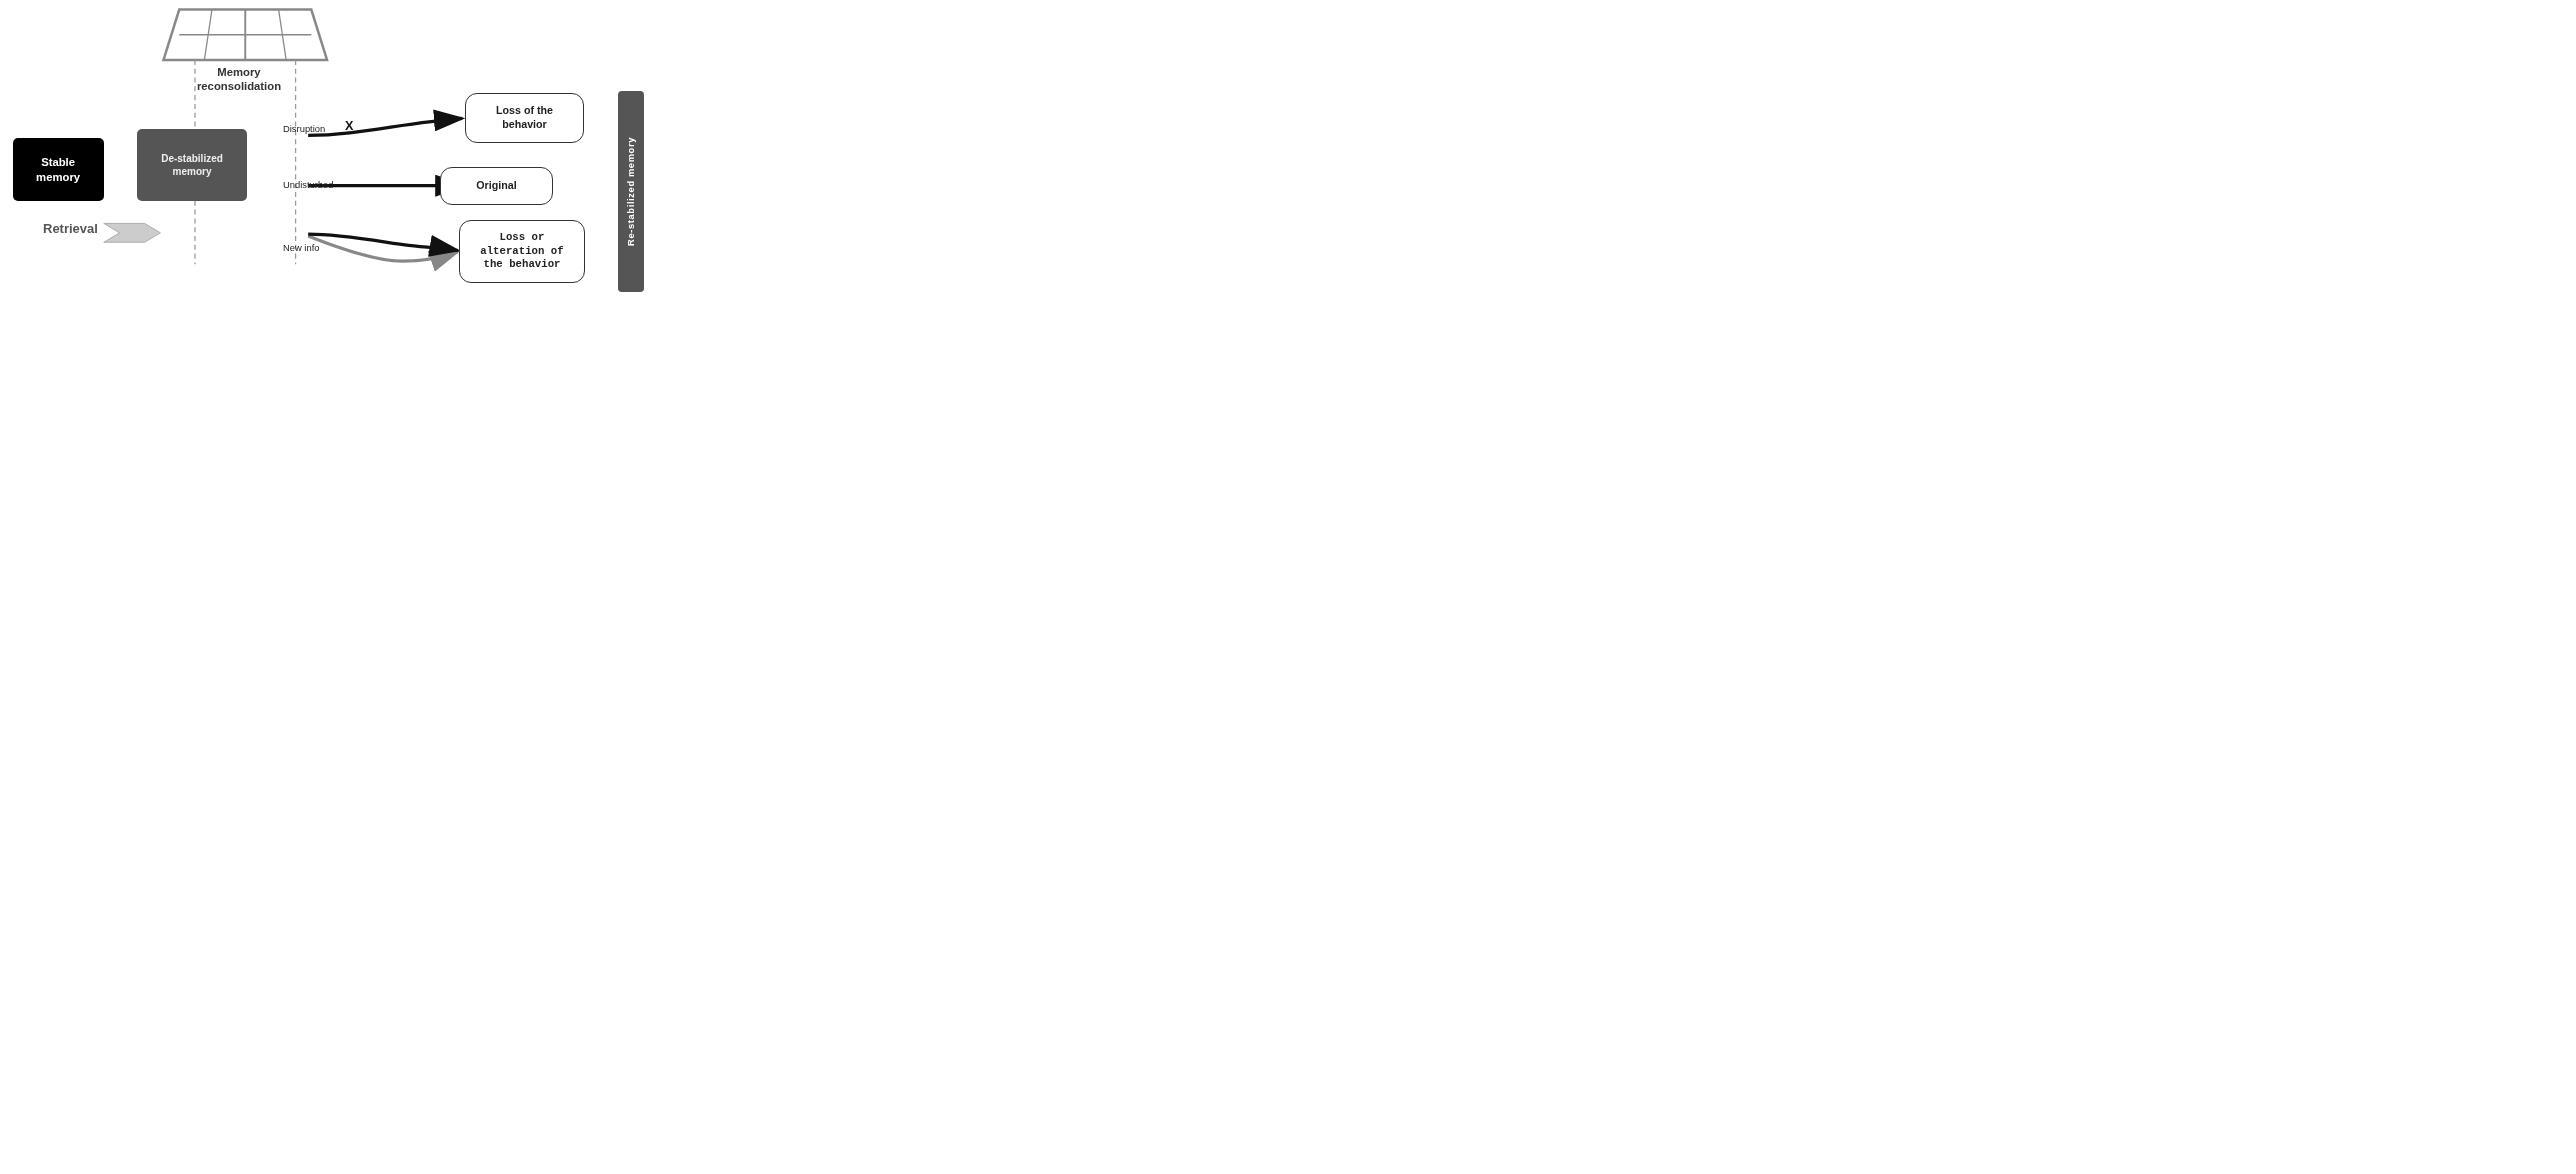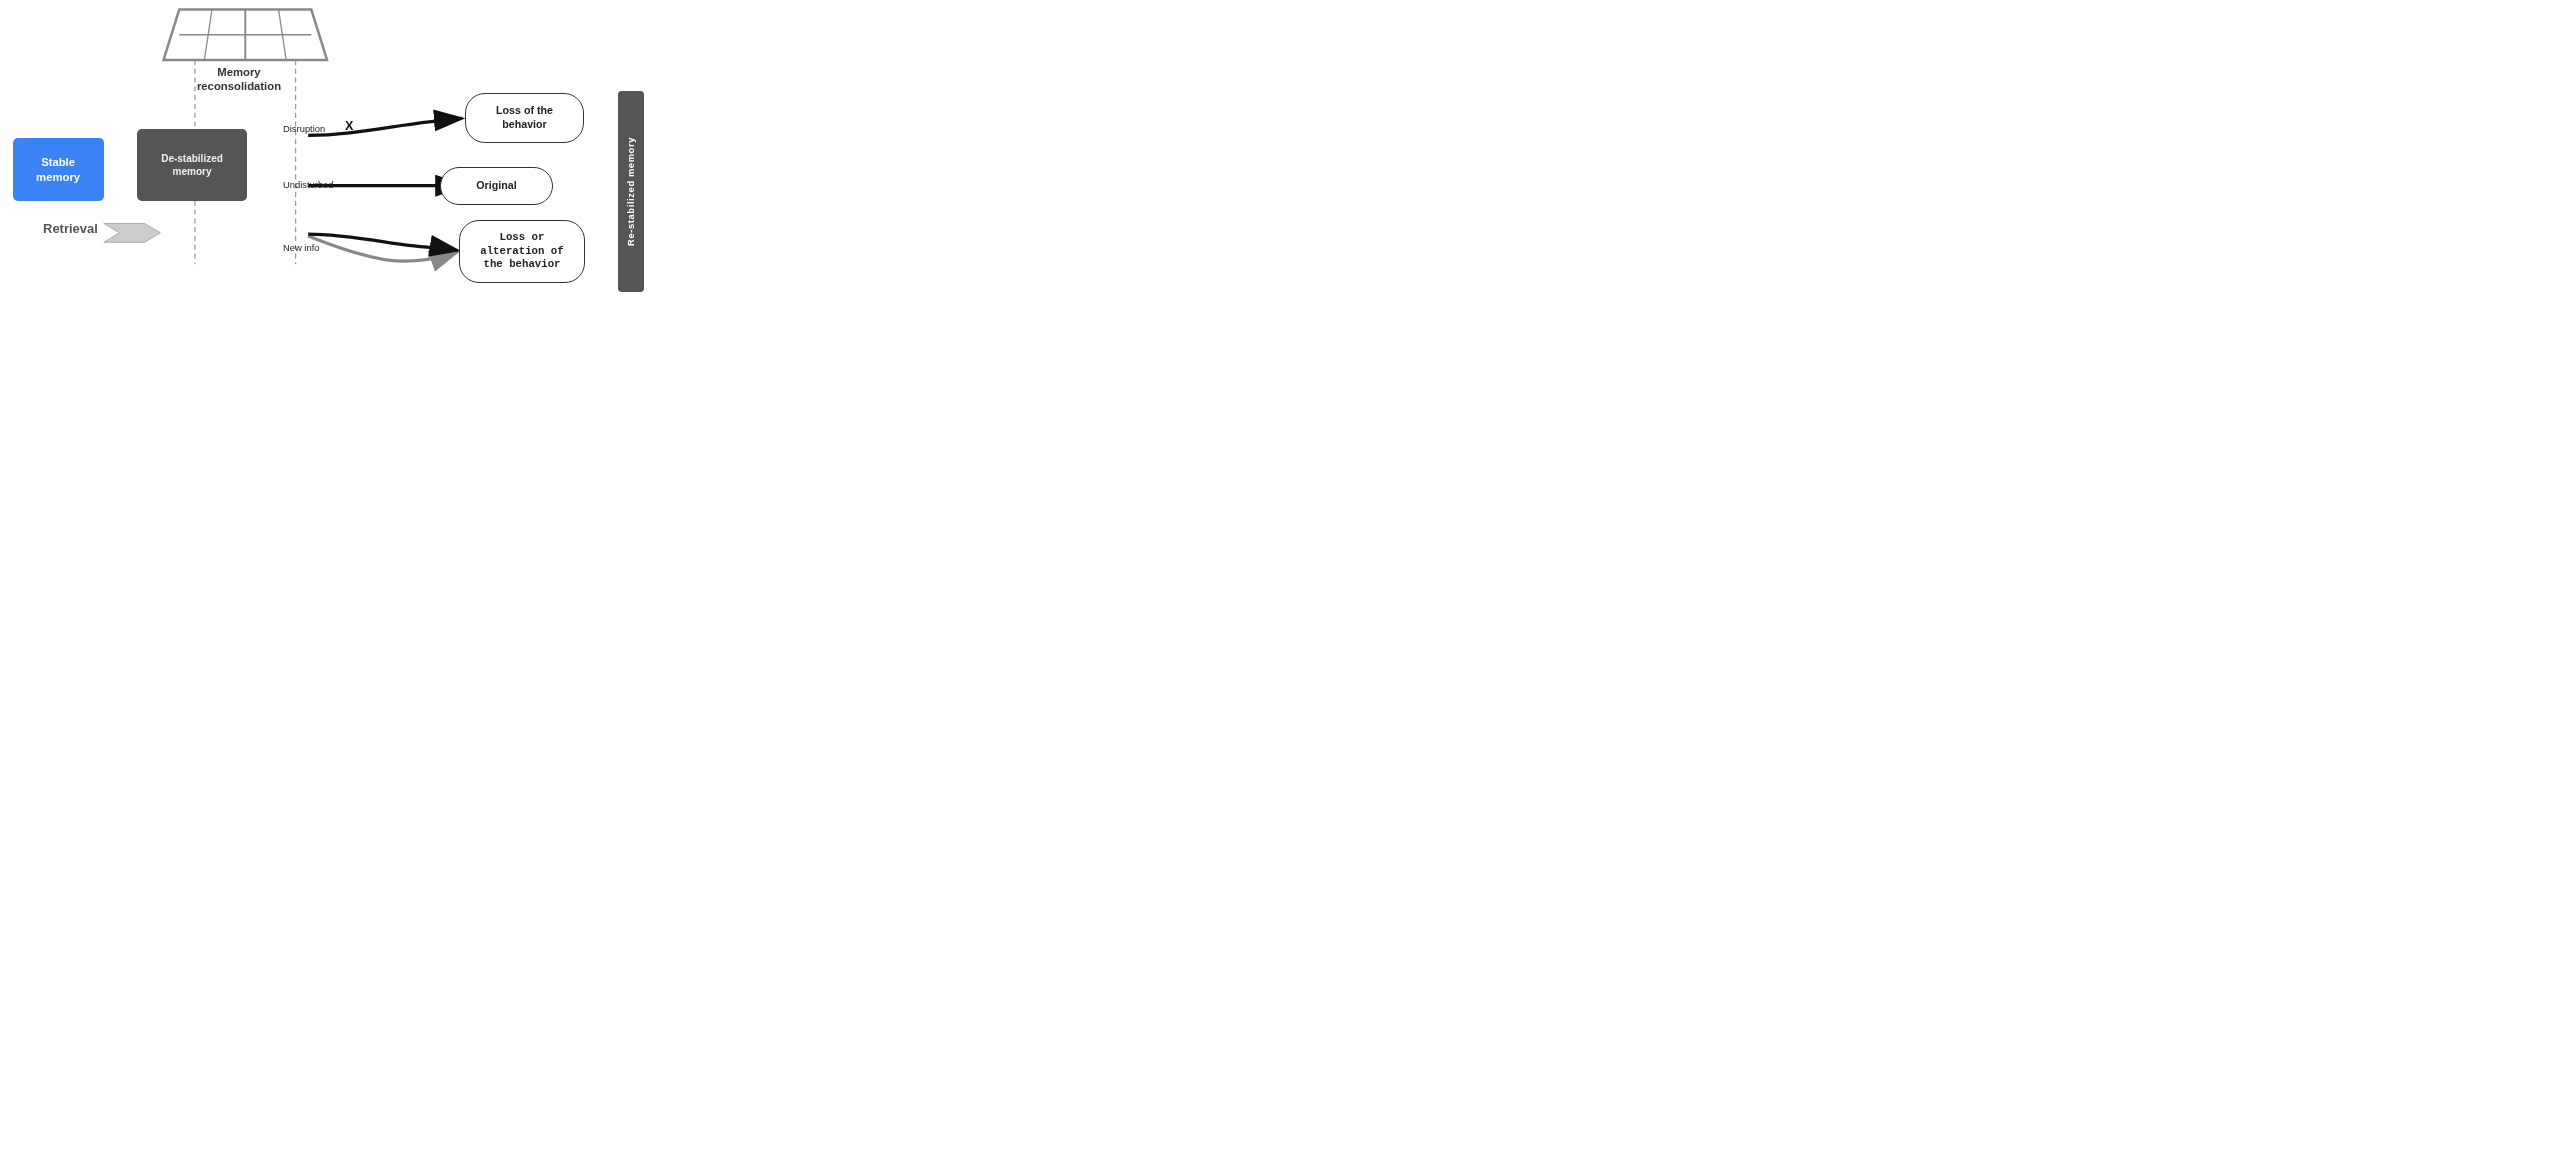--- a/index.html
+++ b/index.html
@@ -37,21 +37,21 @@
       margin-top: 2.5px;
     }
 
     
     .stable-memory {
       position: absolute;
       top: 138px;
       left: 12.6px;
       width: 91px;
       height: 63px;
-      background: #3b82f6;
+      background: #000000;
       border-radius: 5px;
       display: flex;
       align-items: center;
       justify-content: center;
       text-align: center;
       color: #fff;
       font-size: 11.3px;
       font-weight: bold;
       line-height: 1.3;
     }
@@ -81,21 +81,21 @@
       color: #eee;
       font-size: 10px;
       font-weight: bold;
       line-height: 1.3;
     }
 
     
     .outcome-box {
       position: absolute;
       border: 1.3px solid #333;
-      border-radius: 20px;
+      border-radius: 12px;
       display: flex;
       align-items: center;
       justify-content: center;
       text-align: center;
       font-size: 10.7px;
       font-weight: bold;
       color: #222;
       line-height: 1.3;
       background: #fff;
     }

